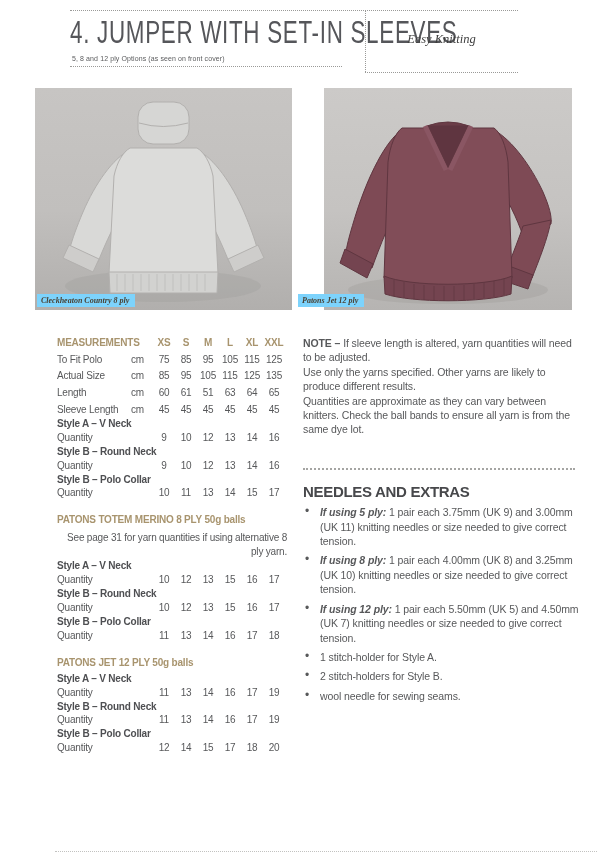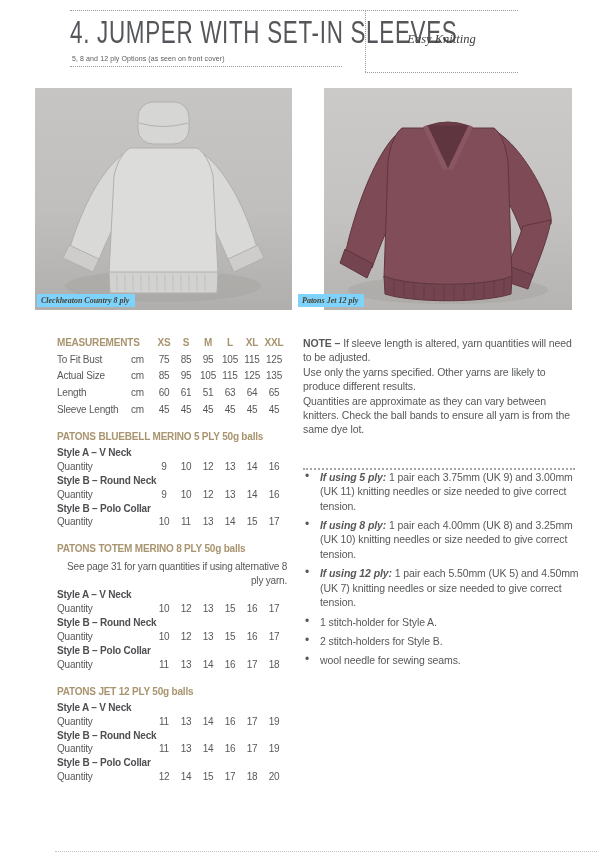--- a/index.html
+++ b/index.html
@@ -116,21 +116,21 @@
     <span class="cl tan">MEASUREMENTS</span>
     <span class="cv tan">XS</span>
     <span class="cv tan">S</span>
     <span class="cv tan">M</span>
     <span class="cv tan">L</span>
     <span class="cv tan">XL</span>
     <span class="cv tan">XXL</span>
   </div>
 
   <div class="mrow">
-    <span>To Fit Bust</span>
+    <span>To Fit Polo</span>
     <span>cm</span>
     <span class="cv">75</span>
     <span class="cv">85</span>
     <span class="cv">95</span>
     <span class="cv">105</span>
     <span class="cv">115</span>
     <span class="cv">125</span>
   </div>
   <div class="mrow">
     <span>Actual Size</span>
@@ -156,21 +156,20 @@
     <span>Sleeve Length</span>
     <span>cm</span>
     <span class="cv">45</span>
     <span class="cv">45</span>
     <span class="cv">45</span>
     <span class="cv">45</span>
     <span class="cv">45</span>
     <span class="cv">45</span>
   </div>
 
-  <div class="sect-head tan">PATONS BLUEBELL MERINO 5 PLY 50g balls</div>
   <div class="b">Style A – V Neck</div>
   <div class="mrow">
     <span class="cl">Quantity</span>
     <span class="cv">9</span>
     <span class="cv">10</span>
     <span class="cv">12</span>
     <span class="cv">13</span>
     <span class="cv">14</span>
     <span class="cv">16</span>
   </div>
@@ -261,20 +260,21 @@
   </div>
 </div>
 
 <div class="abs rcol">
   <p><span class="nb">NOTE – </span><span>If sleeve length is altered, yarn quantities will need to be adjusted.</span></p>
   <p><span>Use only the yarns specified. Other yarns are likely to produce different results.</span></p>
   <p><span>Quantities are approximate as they can vary between knitters. Check the ball bands to ensure all yarn is from the same dye lot.</span></p>
 
   <div class="dotsep"></div>
 
+  <div class="nx-head">NEEDLES AND EXTRAS</div>
 
   <ul class="bullets">
     <li><span class="dot">•</span><span class="blead">If using 5 ply:</span><span> 1 pair each 3.75mm (UK 9) and 3.00mm (UK 11) knitting needles or size needed to give correct tension.</span></li>
     <li><span class="dot">•</span><span class="blead">If using 8 ply:</span><span> 1 pair each 4.00mm (UK 8) and 3.25mm (UK 10) knitting needles or size needed to give correct tension.</span></li>
     <li><span class="dot">•</span><span class="blead">If using 12 ply:</span><span> 1 pair each 5.50mm (UK 5) and 4.50mm (UK 7) knitting needles or size needed to give correct tension.</span></li>
     <li><span class="dot">•</span><span>1 stitch-holder for Style A.</span></li>
     <li><span class="dot">•</span><span>2 stitch-holders for Style B.</span></li>
     <li><span class="dot">•</span><span>wool needle for sewing seams.</span></li>
   </ul>
 </div>

